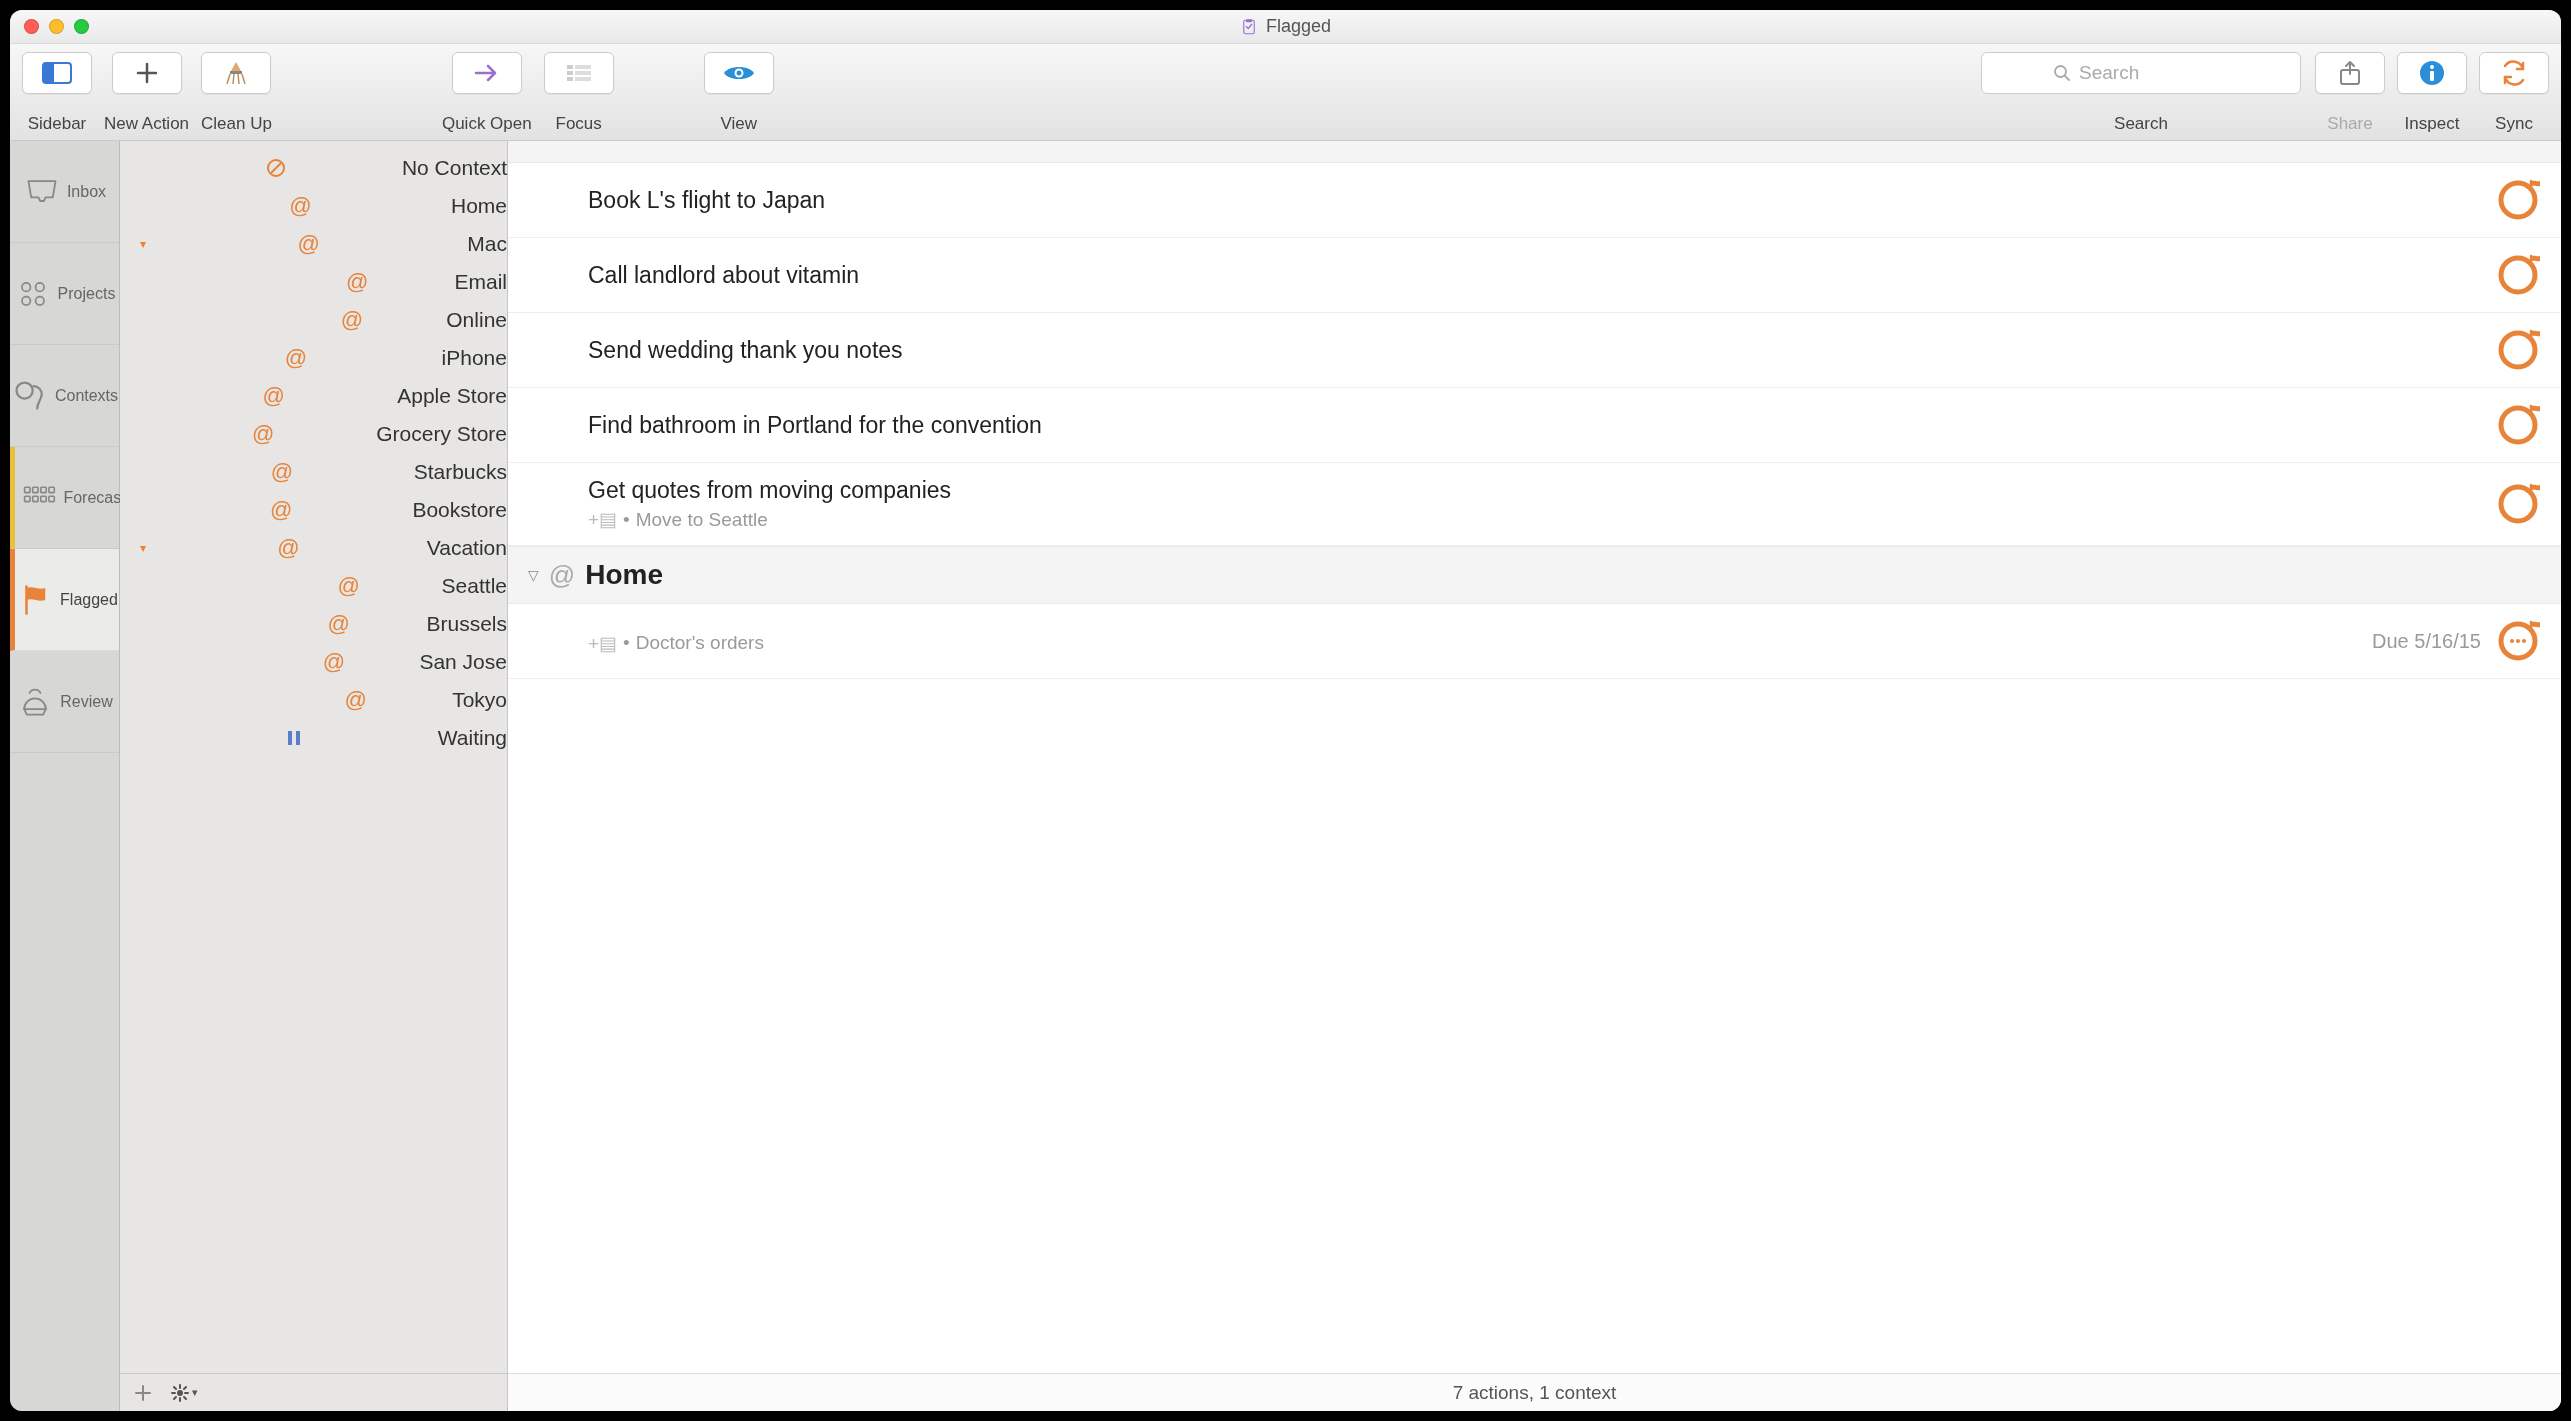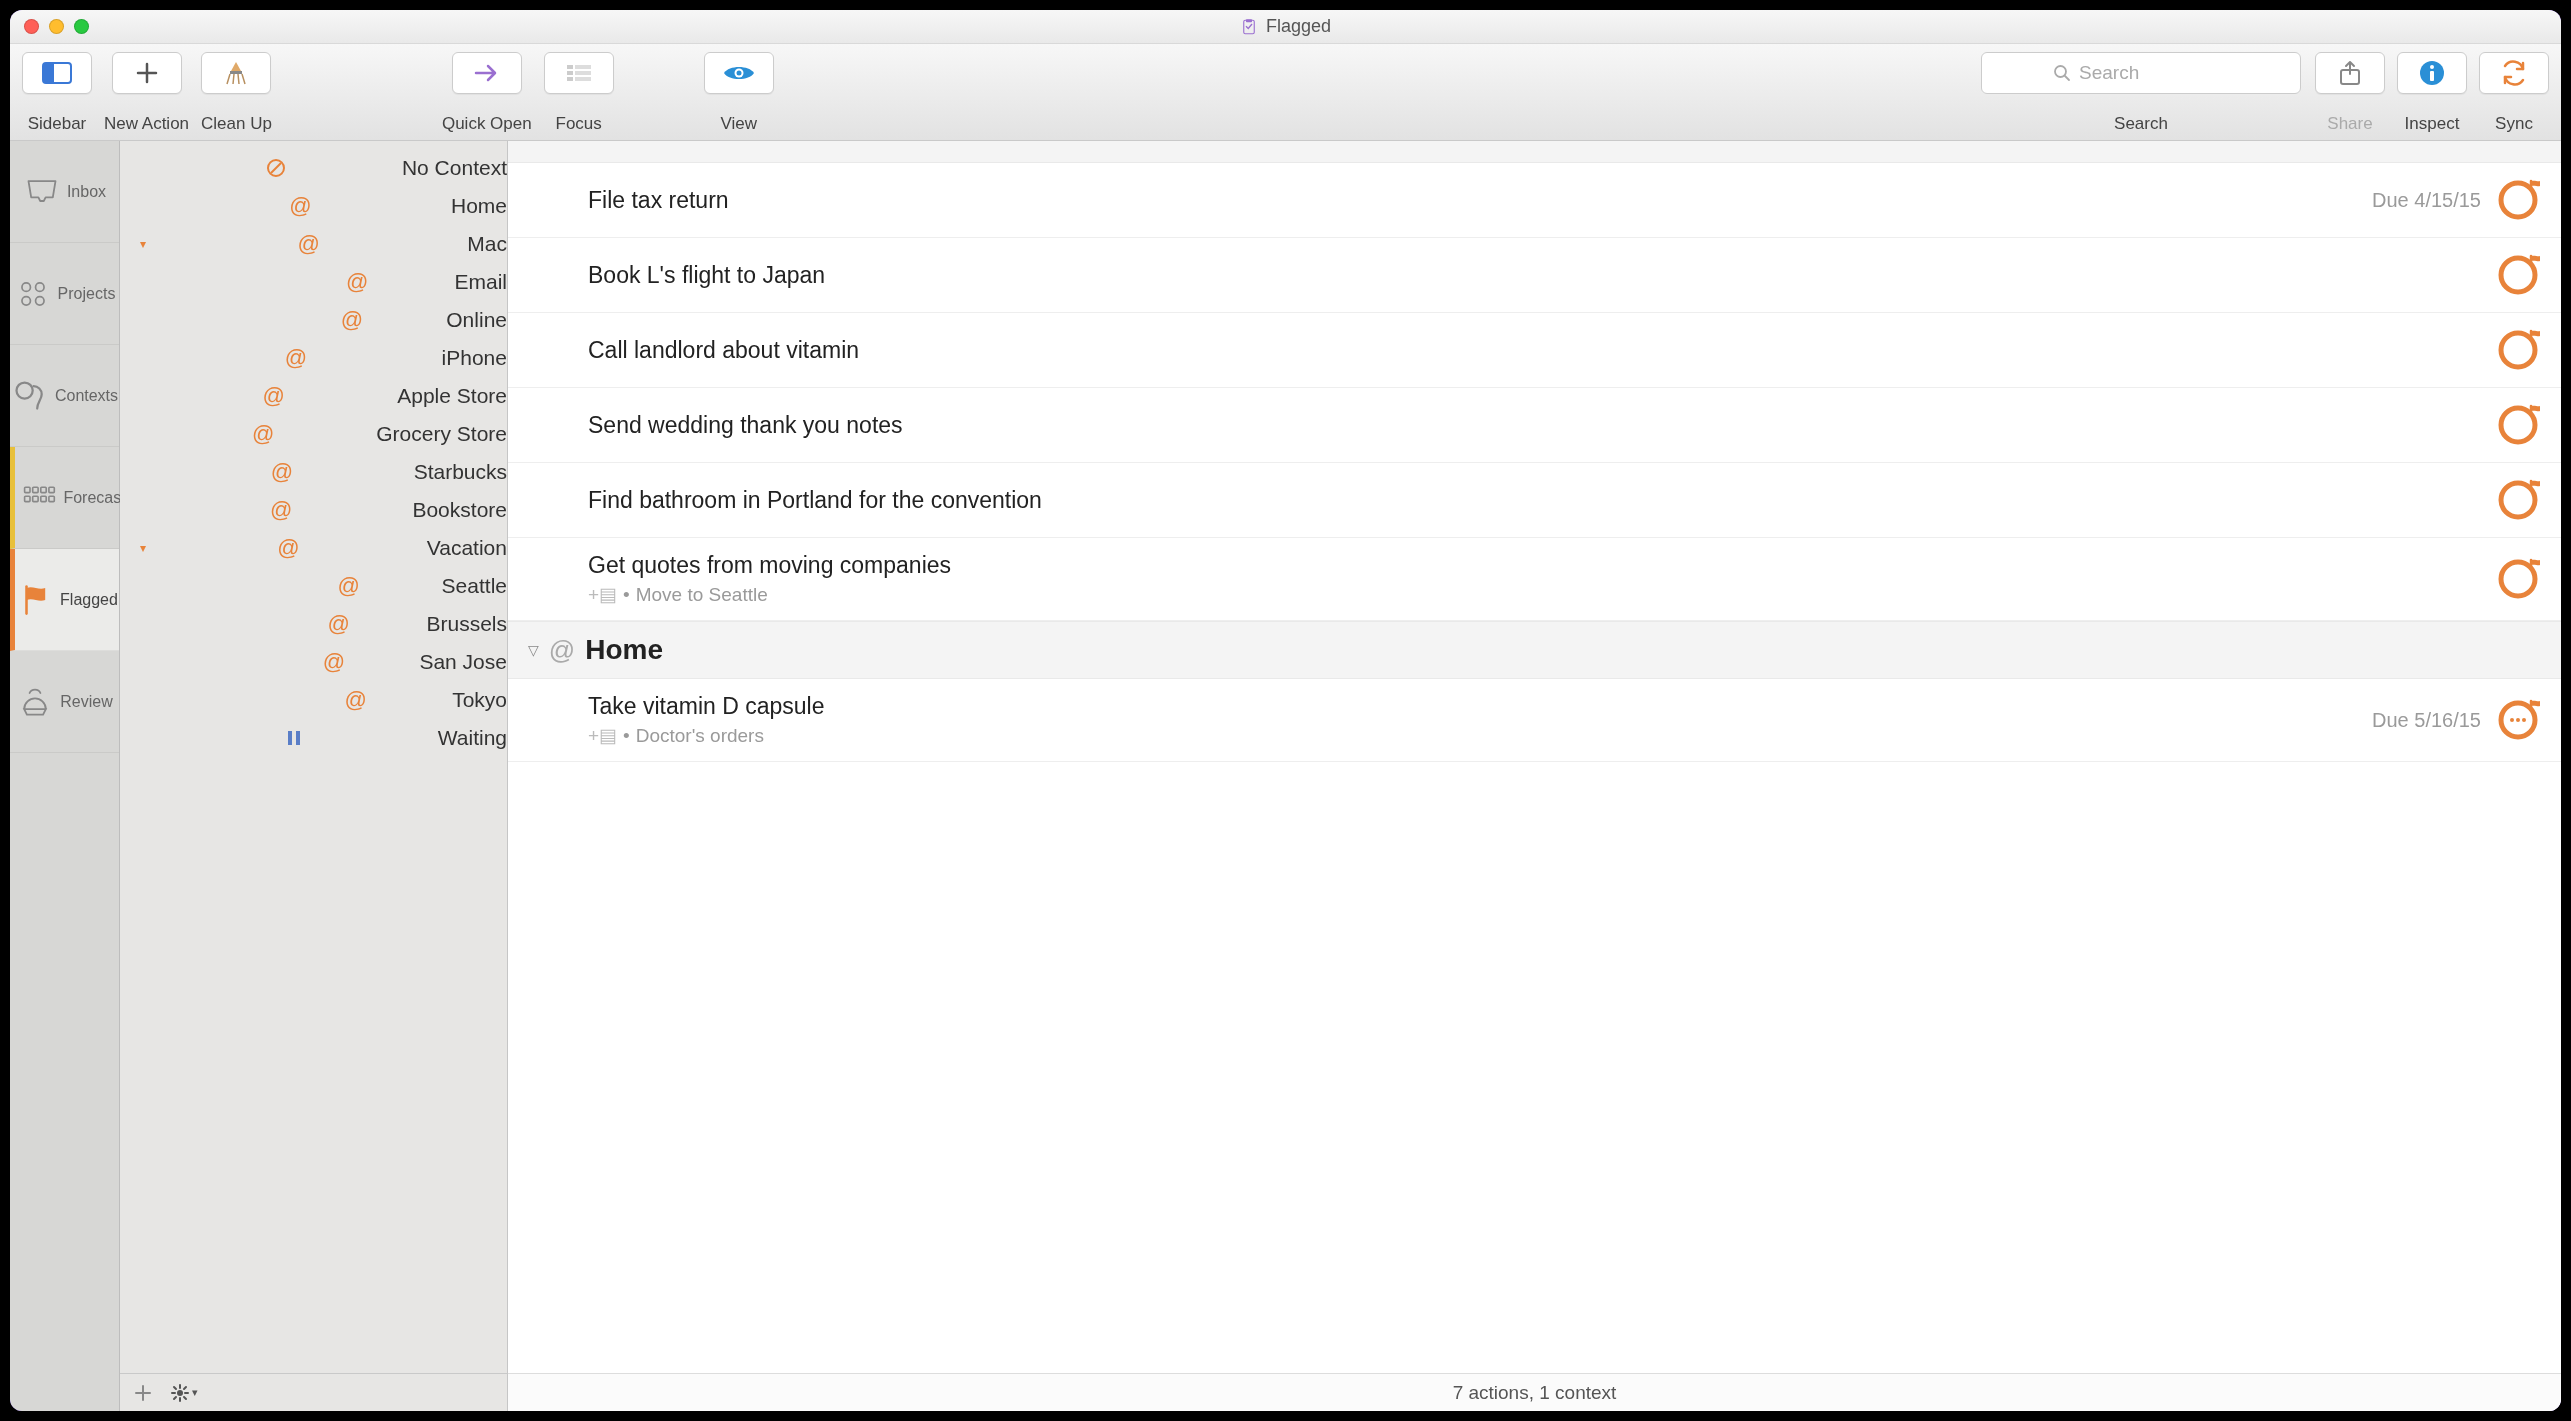--- a/index.html
+++ b/index.html
@@ -491,33 +491,20 @@
           </span>
       </div>
     </div>
 
     <div class="main">
       <div class="task-scroll">
         <div class="task-spacer-top"></div>
         <div id="tasks-s1">
             <div class="task">
               <div class="body">
-                <div class="title">File tax return</div>
-              </div>
-              <div class="due">Due 4/15/15</div>
-              <div class="flag-circle">
-                <svg viewBox="0 0 46 46">
-                  <circle cx="23" cy="23" r="17" fill="none" stroke="#e8833a" stroke-width="5"></circle>
-                  <path d="M36 4v8" stroke="#e8833a" stroke-width="2.5" stroke-linecap="round"></path>
-                  <path d="M36 4c4-1 7 1 9 0v5c-2 1-5-1-9 0z" fill="#e8833a"></path>
-                </svg>
-              </div>
-            </div>
-            <div class="task">
-              <div class="body">
                 <div class="title">Book L's flight to Japan</div>
               </div>
               <div class="flag-circle">
                 <svg viewBox="0 0 46 46">
                   <circle cx="23" cy="23" r="17" fill="none" stroke="#e8833a" stroke-width="5"></circle>
                   <path d="M36 4v8" stroke="#e8833a" stroke-width="2.5" stroke-linecap="round"></path>
                   <path d="M36 4c4-1 7 1 9 0v5c-2 1-5-1-9 0z" fill="#e8833a"></path>
                 </svg>
               </div>
             </div>
@@ -576,21 +563,20 @@
             </div>
           </div>
         <div class="section-header">
           <span class="tri">▽</span>
           <span class="at">@</span>
           <span class="name">Home</span>
         </div>
         <div id="tasks-s2">
             <div class="task">
               <div class="body">
-                <div class="title">Take vitamin D capsule</div>
                 <div class="sub">
                   <span style="color:#bbb;">+▤</span>
                   <span>•</span>
                   <span>Doctor's orders</span>
                 </div>
               </div>
               <div class="due">Due 5/16/15</div>
               <div class="flag-circle">
                 <svg viewBox="0 0 46 46">
                   <circle cx="23" cy="23" r="17" fill="none" stroke="#e8833a" stroke-width="5"></circle>

